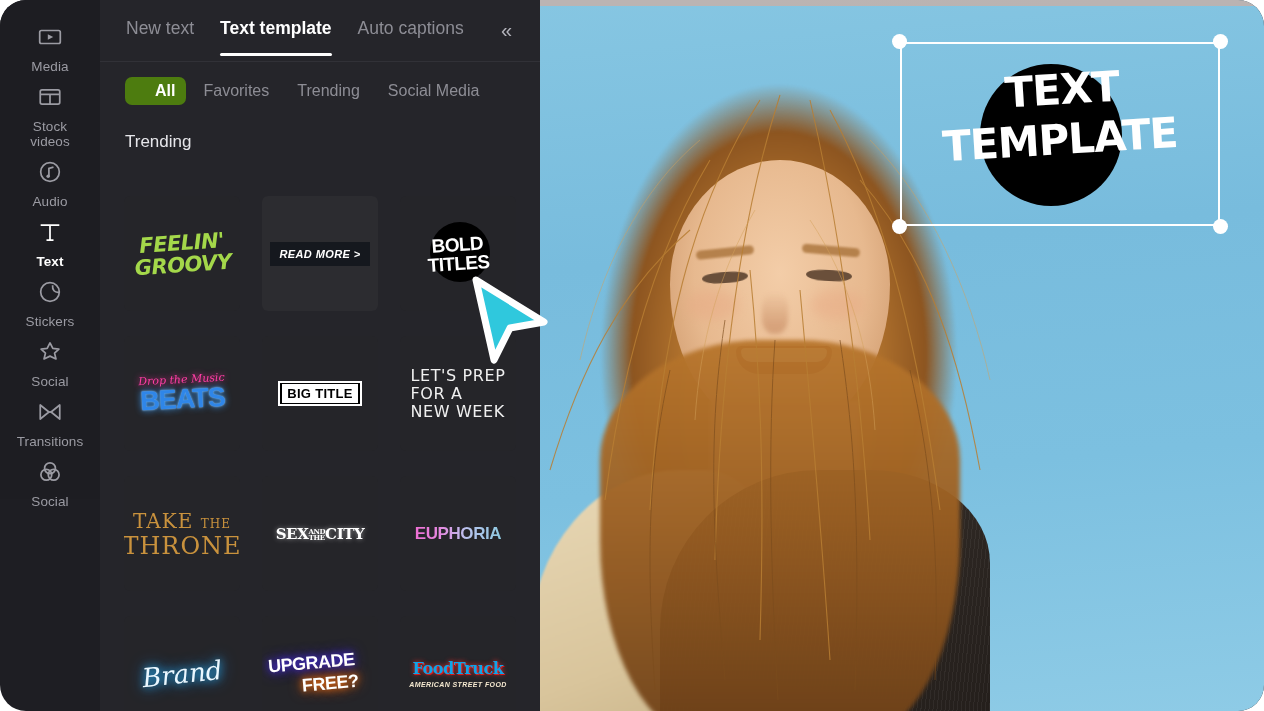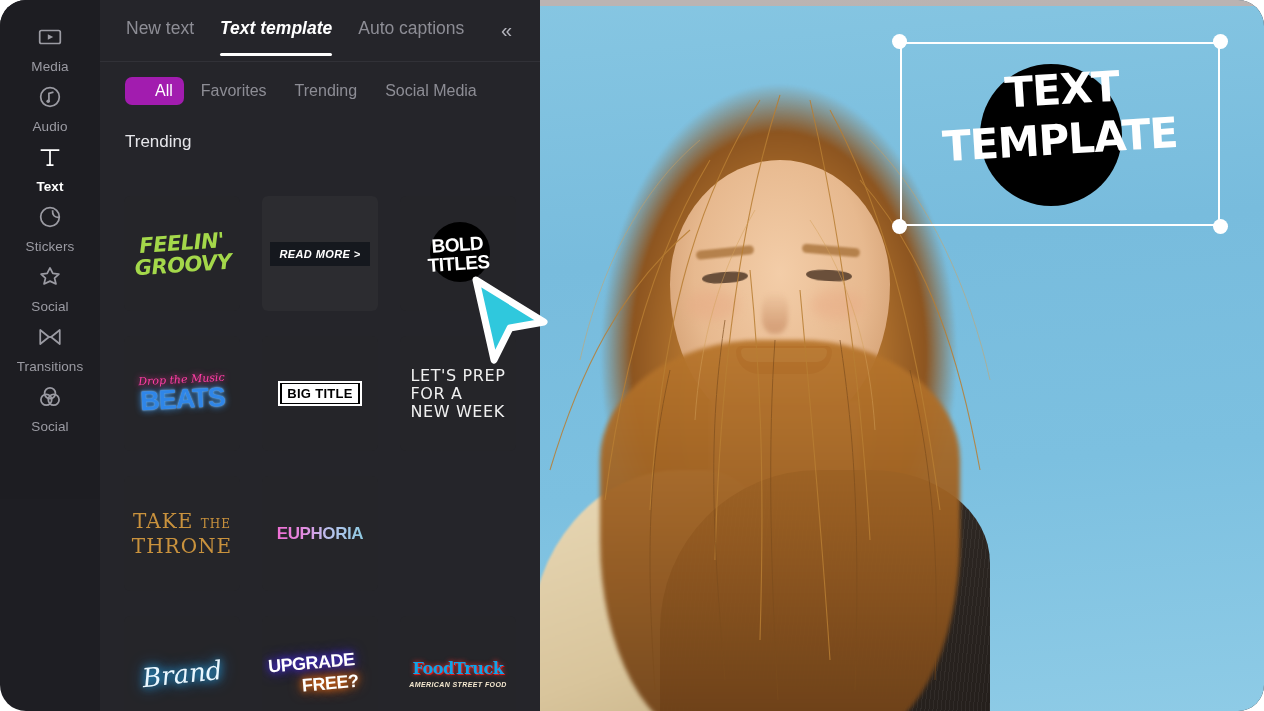--- a/index.html
+++ b/index.html
@@ -18,28 +18,28 @@
   .rail-label{font-size:13.5px;color:#9b9ba3;line-height:15px;text-align:center;letter-spacing:.1px;}
   .rail-item.active .rail-icon{color:#ffffff;}
   .rail-item.active .rail-label{color:#ffffff;font-weight:bold;}
 
   
   .panel{position:absolute;left:100px;top:0;width:440px;height:711px;background:#25252a;overflow:hidden;}
 
   .tabs{position:relative;height:62px;display:flex;align-items:center;padding:0 0 0 26px;box-sizing:border-box;}
   .tab{font-size:17.5px;color:#8d8d95;margin-right:26px;cursor:pointer;position:relative;
        padding-bottom:6px;white-space:nowrap;}
-  .tab.active{color:#ffffff;font-weight:bold;font-style:italic;}
+  .tab.active{color:#ffffff;font-weight:bold;}
   .tab.active::after{content:"";position:absolute;left:0;right:0;bottom:-11px;height:2.5px;background:#ffffff;border-radius:2px;}
   .collapse{position:absolute;right:28px;top:20px;color:#b4b4bc;font-size:20px;cursor:pointer;line-height:20px;}
   .tabs-sep{position:absolute;left:0;top:61px;width:440px;height:1px;background:#313137;}
 
   .chips{position:relative;height:58px;display:flex;align-items:center;padding-left:25px;box-sizing:border-box;}
   .chip{font-size:16px;color:#8d8d95;padding:5px 11px;border-radius:7px;margin-right:6px;cursor:pointer;white-space:nowrap;}
-  .chip.active{background:#a21caf;color:#ffffff;font-weight:normal;padding-left:30px;}
+  .chip.active{background:#4d7c0f;color:#ffffff;font-weight:bold;padding-left:30px;}
   .chip.clipped{position:relative;overflow:hidden;max-width:92px;}
 
   .section-title{padding:12px 0 0 25px;font-size:17px;color:#e6e6ea;}
 
   .grid{position:absolute;left:0;top:196px;width:440px;height:515px;padding-left:24px;box-sizing:border-box;}
   .row{display:flex;gap:22px;margin-bottom:25px;}
   .tile{width:116px;height:115px;background:#252529;border-radius:6px;
         display:flex;align-items:center;justify-content:center;overflow:hidden;cursor:pointer;position:relative;}
   .tile.lighter{background:#2c2c30;}
 
@@ -58,21 +58,21 @@
              text-shadow:0 0 6px #ff2f9c;display:block;margin-bottom:-2px;}
   .beats .t2{color:#2f86e8;font-weight:bold;font-size:27px;letter-spacing:-1px;display:block;
              text-shadow:0 0 7px #3aa0ff,0 0 2px #bfe0ff;}
   .letsprep{font-family:"DejaVu Sans",sans-serif;color:#f0f0f0;font-size:16px;line-height:18px;letter-spacing:.6px;}
   .bigtitle{background:#000;border:2px solid #fff;padding:1px 2px;}
   .bigtitle span{display:inline-block;background:#fff;color:#000;font-weight:bold;font-size:13px;
                  letter-spacing:.3px;padding:2px 5px;}
   .throne{font-family:"DejaVu Serif",serif;text-align:center;color:#c9923d;line-height:22px;}
   .throne .l1{font-size:20px;letter-spacing:1px;}
   .throne .l1 em{font-size:12px;font-style:normal;}
-  .throne .l2{font-size:20px;letter-spacing:1px;display:block;}
+  .throne .l2{font-size:24px;letter-spacing:1px;display:block;}
   .satc{font-family:"DejaVu Serif",serif;font-weight:bold;color:#ffffff;font-size:15px;letter-spacing:-.4px;
         text-shadow:0 0 5px rgba(255,255,255,.55);}
   .satc em{font-style:normal;font-size:7px;line-height:6px;display:inline-block;vertical-align:middle;text-align:center;}
   .euphoria{font-weight:bold;font-size:17px;letter-spacing:-.4px;
             background:linear-gradient(90deg,#ef6fd4 0%,#e48ae0 30%,#b9c3ee 60%,#8ec9e0 100%);
             -webkit-background-clip:text;background-clip:text;color:transparent;}
   .brand{font-family:"DejaVu Serif",serif;font-style:italic;font-size:26px;color:#eaf7ff;
          text-shadow:0 0 8px #29b6f6,0 0 16px #1e88e5;transform:rotate(-6deg);}
   .upgrade{text-align:center;}
   .upgrade .u1{display:block;color:#ffffff;font-weight:bold;font-size:18px;letter-spacing:-.5px;
@@ -146,20 +146,31 @@
     <div class="rail-item">
       <span class="rail-icon">
         <svg width="26" height="26" viewBox="0 0 24 24" fill="none" stroke="currentColor" stroke-width="1.6">
           <rect x="2.5" y="6" width="19" height="12" rx="1.6"></rect>
             <path d="M10 9.5l5 2.5-5 2.5z" fill="currentColor" stroke="none"></path>
         </svg>
       </span>
       <span class="rail-label">Media</span>
     </div>
 
+    <div class="rail-item">
+      <span class="rail-icon">
+        <svg width="26" height="26" viewBox="0 0 24 24" fill="none" stroke="currentColor" stroke-width="1.6">
+          <rect x="3" y="5.5" width="18" height="13" rx="1.6"></rect>
+            <path d="M3 9.5h18M12 9.5v9"></path>
+        </svg>
+      </span>
+      <span class="rail-label">
+        <span>Stock</span><br><span>videos</span>
+      </span>
+    </div>
 
     <div class="rail-item">
       <span class="rail-icon">
         <svg width="26" height="26" viewBox="0 0 24 24" fill="none" stroke="currentColor" stroke-width="1.6">
           <circle cx="12" cy="12" r="8.6"></circle>
             <path d="M11 16V8.6l4.2-1.1"></path>
             <circle cx="10.3" cy="16" r="1.6" fill="currentColor" stroke="none"></circle>
         </svg>
       </span>
       <span class="rail-label">Audio</span>
@@ -286,20 +297,27 @@
         </div>
       </div>
 
       <div class="row">
         <div class="tile">
           <div class="tw">
               <div class="throne">
             <span class="l1"><span>TAKE</span>
               <em>THE</em></span>
             <span class="l2">THRONE</span>
+          </div>
+            </div>
+        </div>
+        <div class="tile">
+          <div class="tw">
+              <div class="satc">
+            <span>SEX</span><em><span>AND</span><br><span>THE</span></em><span>CITY</span>
           </div>
             </div>
         </div>
         <div class="tile">
           <div class="tw">
               <div class="euphoria">EUPHORIA</div>
             </div>
         </div>
       </div>
 

